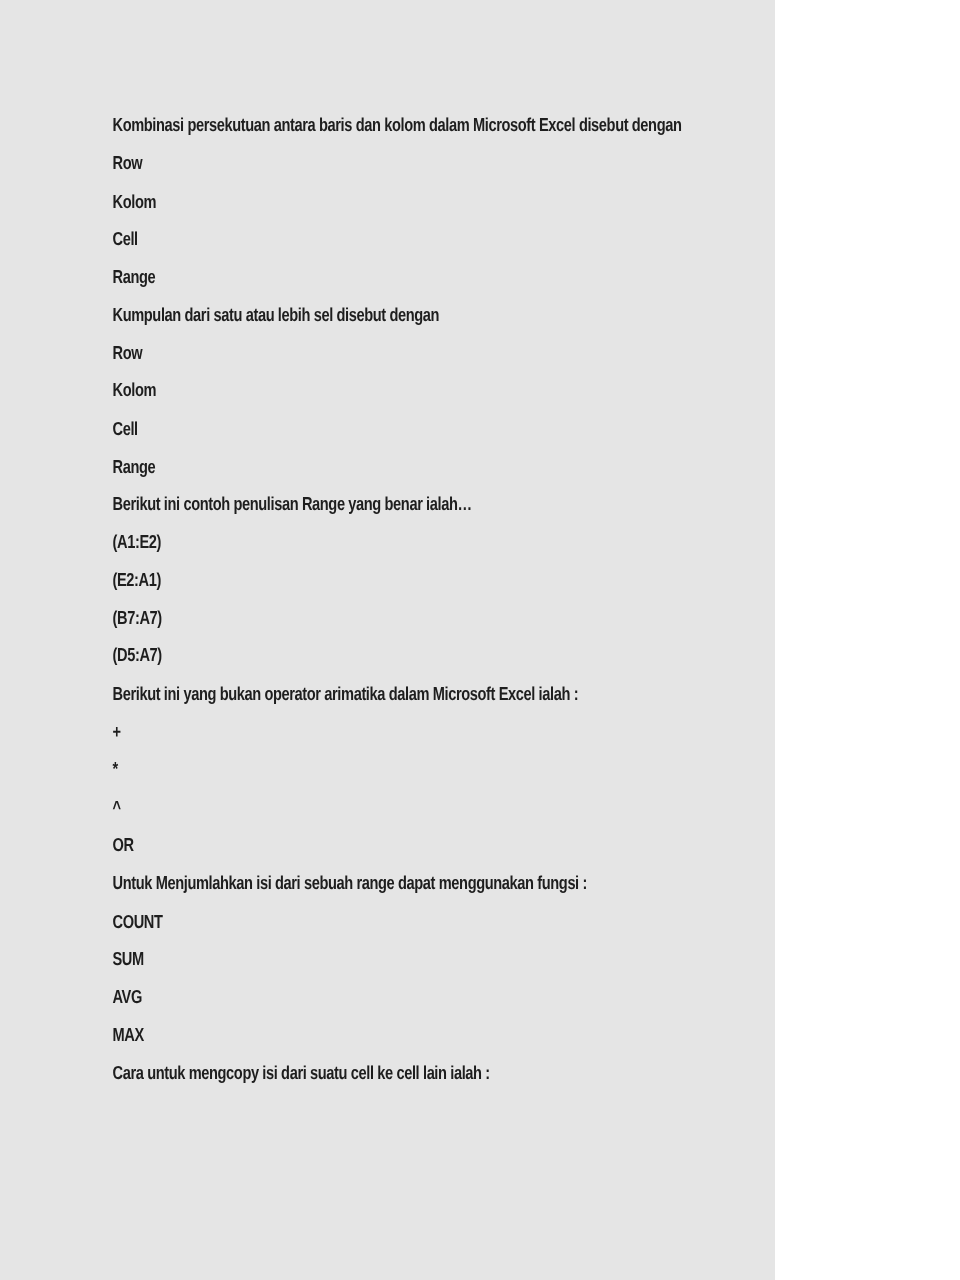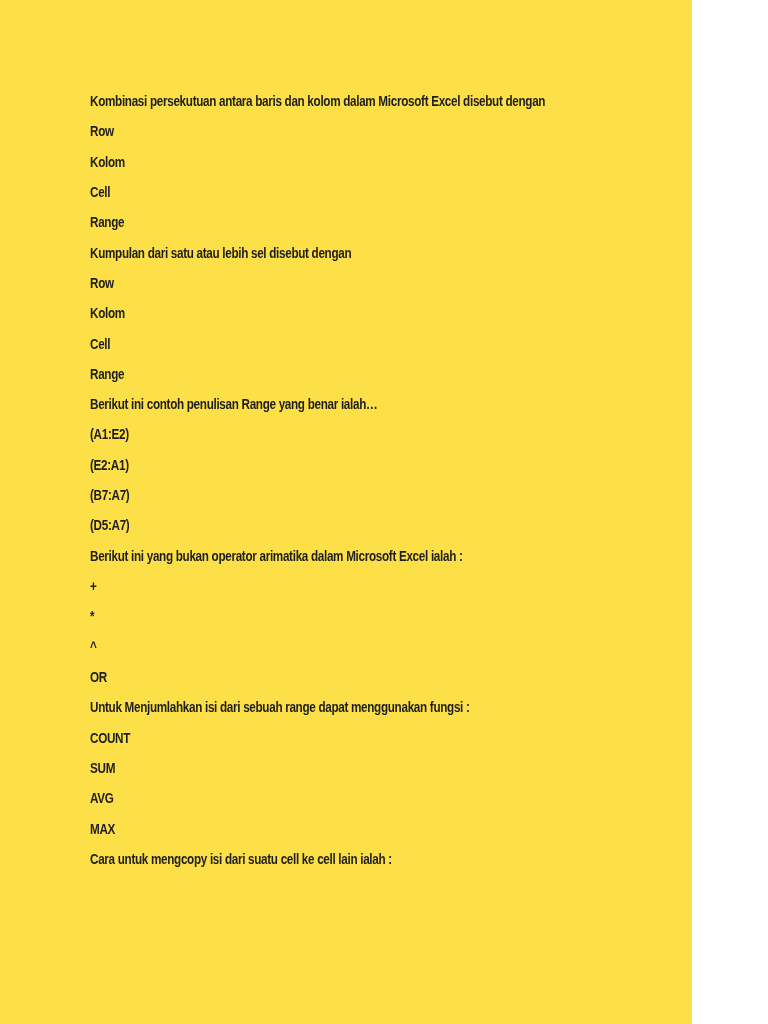--- a/index.html
+++ b/index.html
@@ -2,23 +2,23 @@
 <html><head>
 <meta charset="utf-8">
 <style>
   html, body {
     margin: 0;
     padding: 0;
     background: #ffffff;
   }
   #page {
     position: relative;
-    width: 692px;
+    width: 620px;
     height: 1024px;
-    background: #fde047;
+    background: #e5e5e5;
     overflow: hidden;
   }
   #doc-text {
     position: absolute;
     left: 90px;
     top: 86px;
     transform: scaleX(0.78);
     transform-origin: 0 0;
     font-family: "Liberation Sans", sans-serif;
     font-weight: 700;

